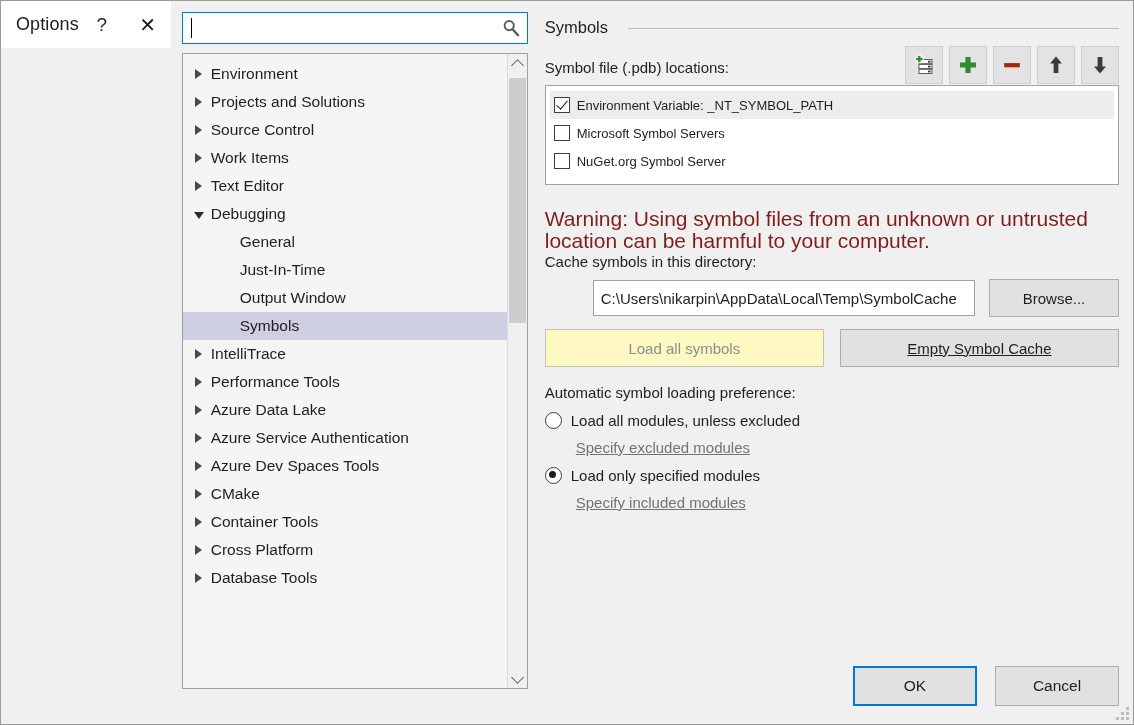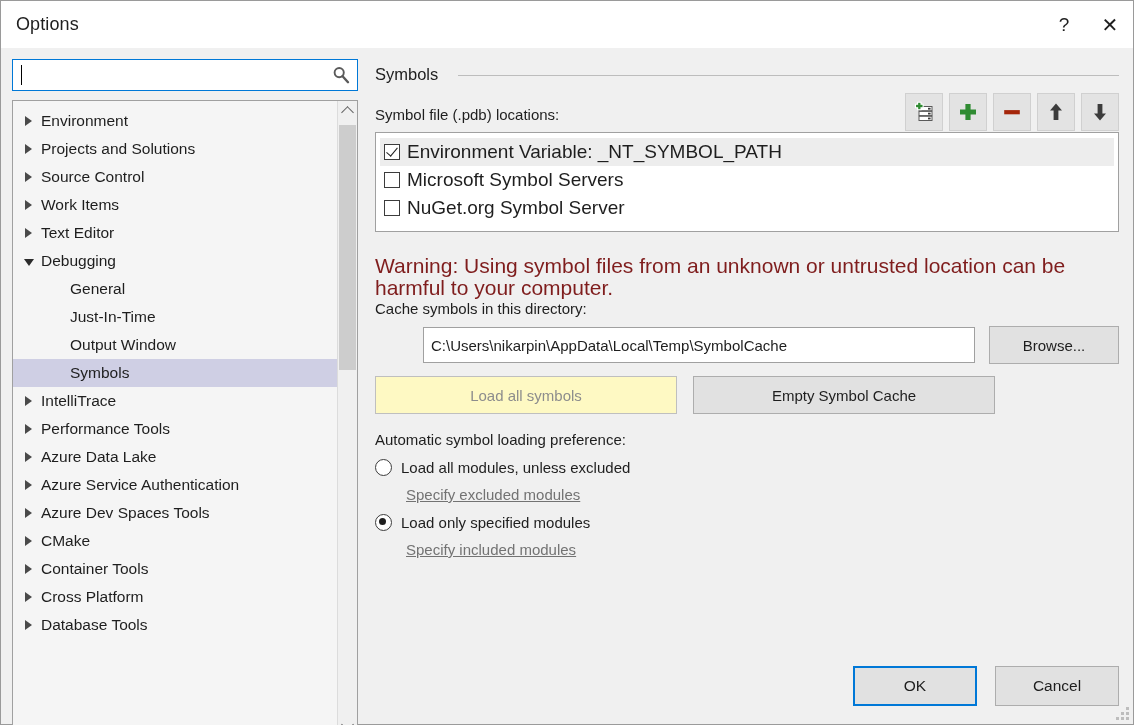--- a/index.html
+++ b/index.html
@@ -16,21 +16,21 @@
     overflow: hidden;
   }
   #dialog {
     position: relative;
     width: 1134px;
     height: 725px;
     background: #f0f0f0;
     border: 1px solid #9a9a9a;
     box-sizing: border-box;
     display: flex;
-    flex-direction: column;
+    flex-direction: row;
   }
   
   .titlebar {
     height: 47px;
     background: #ffffff;
     display: flex;
     align-items: center;
     flex: 0 0 auto;
     position: relative;
   }
@@ -259,21 +259,21 @@
     box-sizing: border-box;
     padding: 5px 4px 0 4px;
     overflow: hidden;
   }
   .lb-item {
     height: 28px;
     display: flex;
     align-items: center;
     cursor: default;
     padding-left: 4px;
-    font-size: 19px;
+    font-size: 13px;
   }
   .lb-item.sel { background: #ededed; }
   .cbx {
     width: 16px;
     height: 16px;
     border: 1px solid #3c3c3c;
     background: #ffffff;
     box-sizing: border-box;
     margin-right: 7px;
     flex: 0 0 16px;
@@ -330,21 +330,21 @@
     border-color: #bfbfbf;
     color: #8d8d8d;
   }
   .browse-btn { width: 130px; height: 38px; flex: 0 0 130px; }
   .action-row {
     margin-top: 12px;
     display: flex;
     gap: 16px;
   }
   .load-btn { width: 302px; height: 38px; }
-  .empty-btn { width: 302px; height: 38px; }
+  .empty-btn { width: 302px; height: 38px; text-decoration: underline; }
   .pref-label { margin-top: 17px; font-size: 15px; display: block; }
   .radio-row {
     display: flex;
     align-items: center;
     margin-top: 11px;
     cursor: default;
   }
   .rdo {
     width: 17px; height: 17px;
     border: 1.4px solid #3c3c3c;

